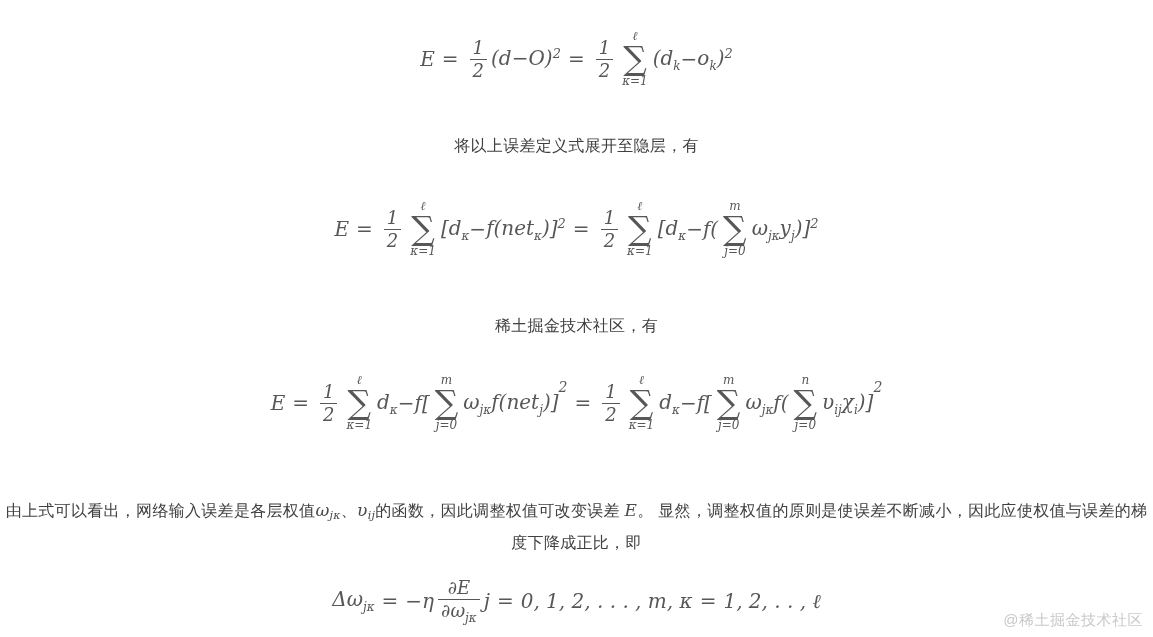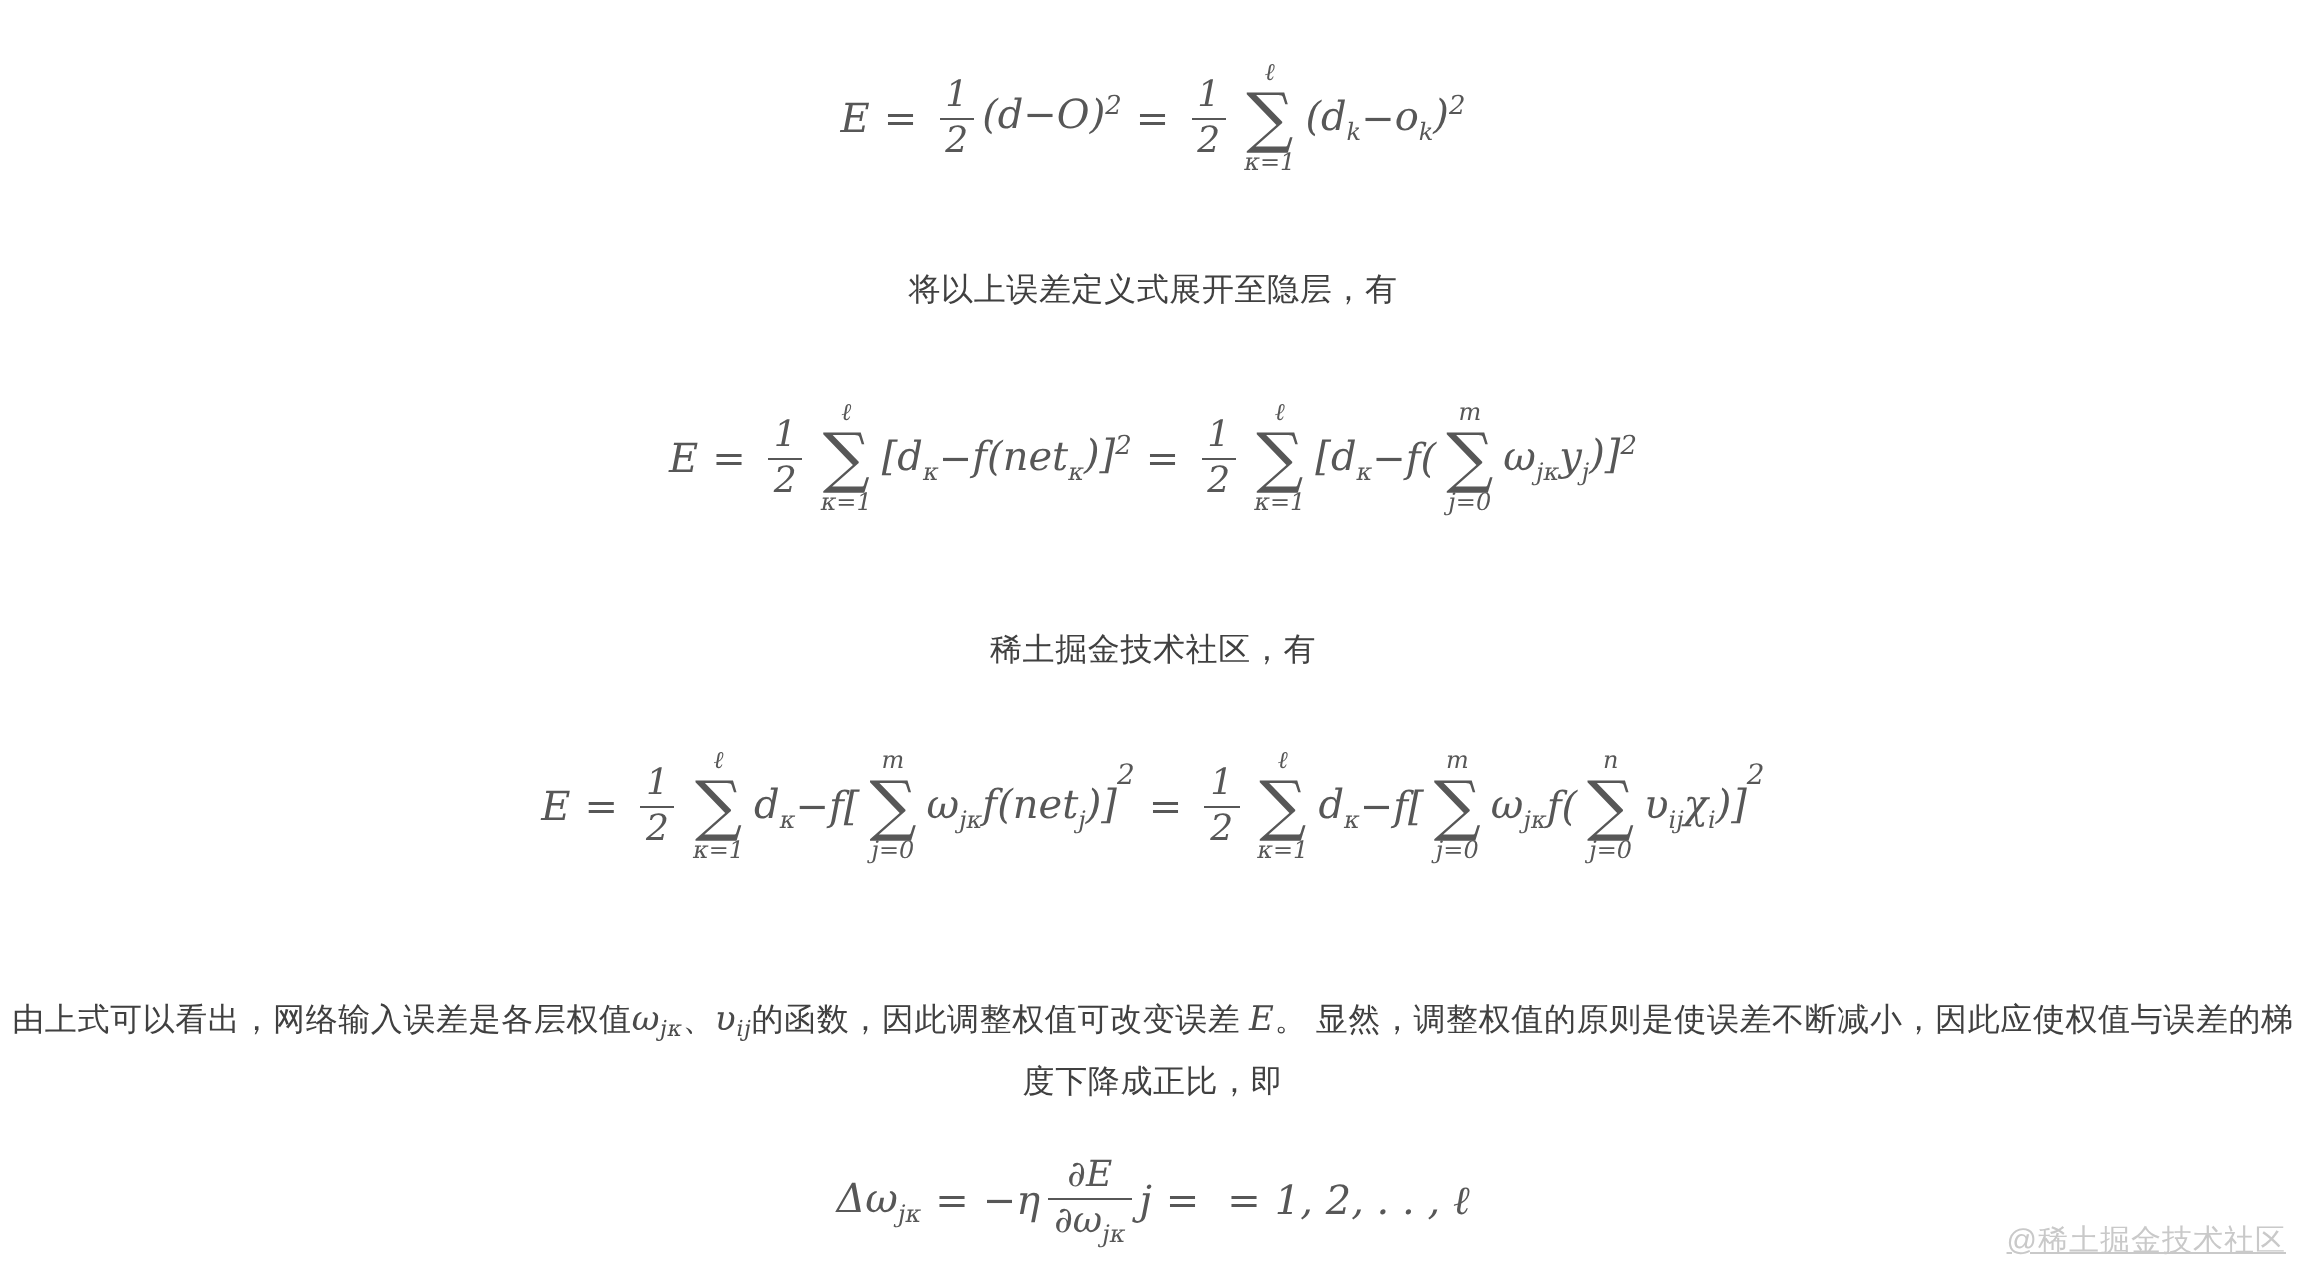--- a/index.html
+++ b/index.html
@@ -32,21 +32,21 @@
     font-style: italic;
     font-size: 17px;
     color: #4a4a4a;
   }
   .cn .mtok sub {
     font-size: 11px;
     position: relative; top: 3px;
     vertical-align: baseline;
   }
   .cn .mcjk {
-    font-family: Liberation Serif, serif;
+    font-family: Liberation Sans, sans-serif;
     font-style: normal;
     font-size: 16px;
     color: #404040;
   }
 
   
   .formula {
     position: absolute;
     left: 0; right: 0;
     display: flex;
@@ -116,21 +116,20 @@
   }
 
   
   #watermark {
     position: absolute;
     right: 10px;
     bottom: 7px;
     font-size: 15px;
     color: #c9c9c9;
     letter-spacing: 0.5px;
-    text-decoration: underline;
   }
 </style>
 </head>
 <body>
 
 <div id="formula-1" class="formula">
     <span class="mtok">E</span>
     <span class="mtok mop">=</span>
     <span class="mfrac">
       <span class="mnum">
@@ -282,17 +281,18 @@
     <span class="mfrac">
       <span class="mnum">
         <span class="mtok">∂E</span>
       </span>
       <span class="mden">
         <span class="mtok">∂ω<sub>jκ</sub></span>
       </span>
     </span>
     <span class="mtok">j</span>
     <span class="mtok mop">=</span>
+    <span class="mtok">0, 1, 2, . . . , m, κ</span>
     <span class="mtok mop">=</span>
     <span class="mtok">1, 2, . . , ℓ</span>
   </div>
 
 <div id="watermark">@稀土掘金技术社区</div>
 
 </body></html>

